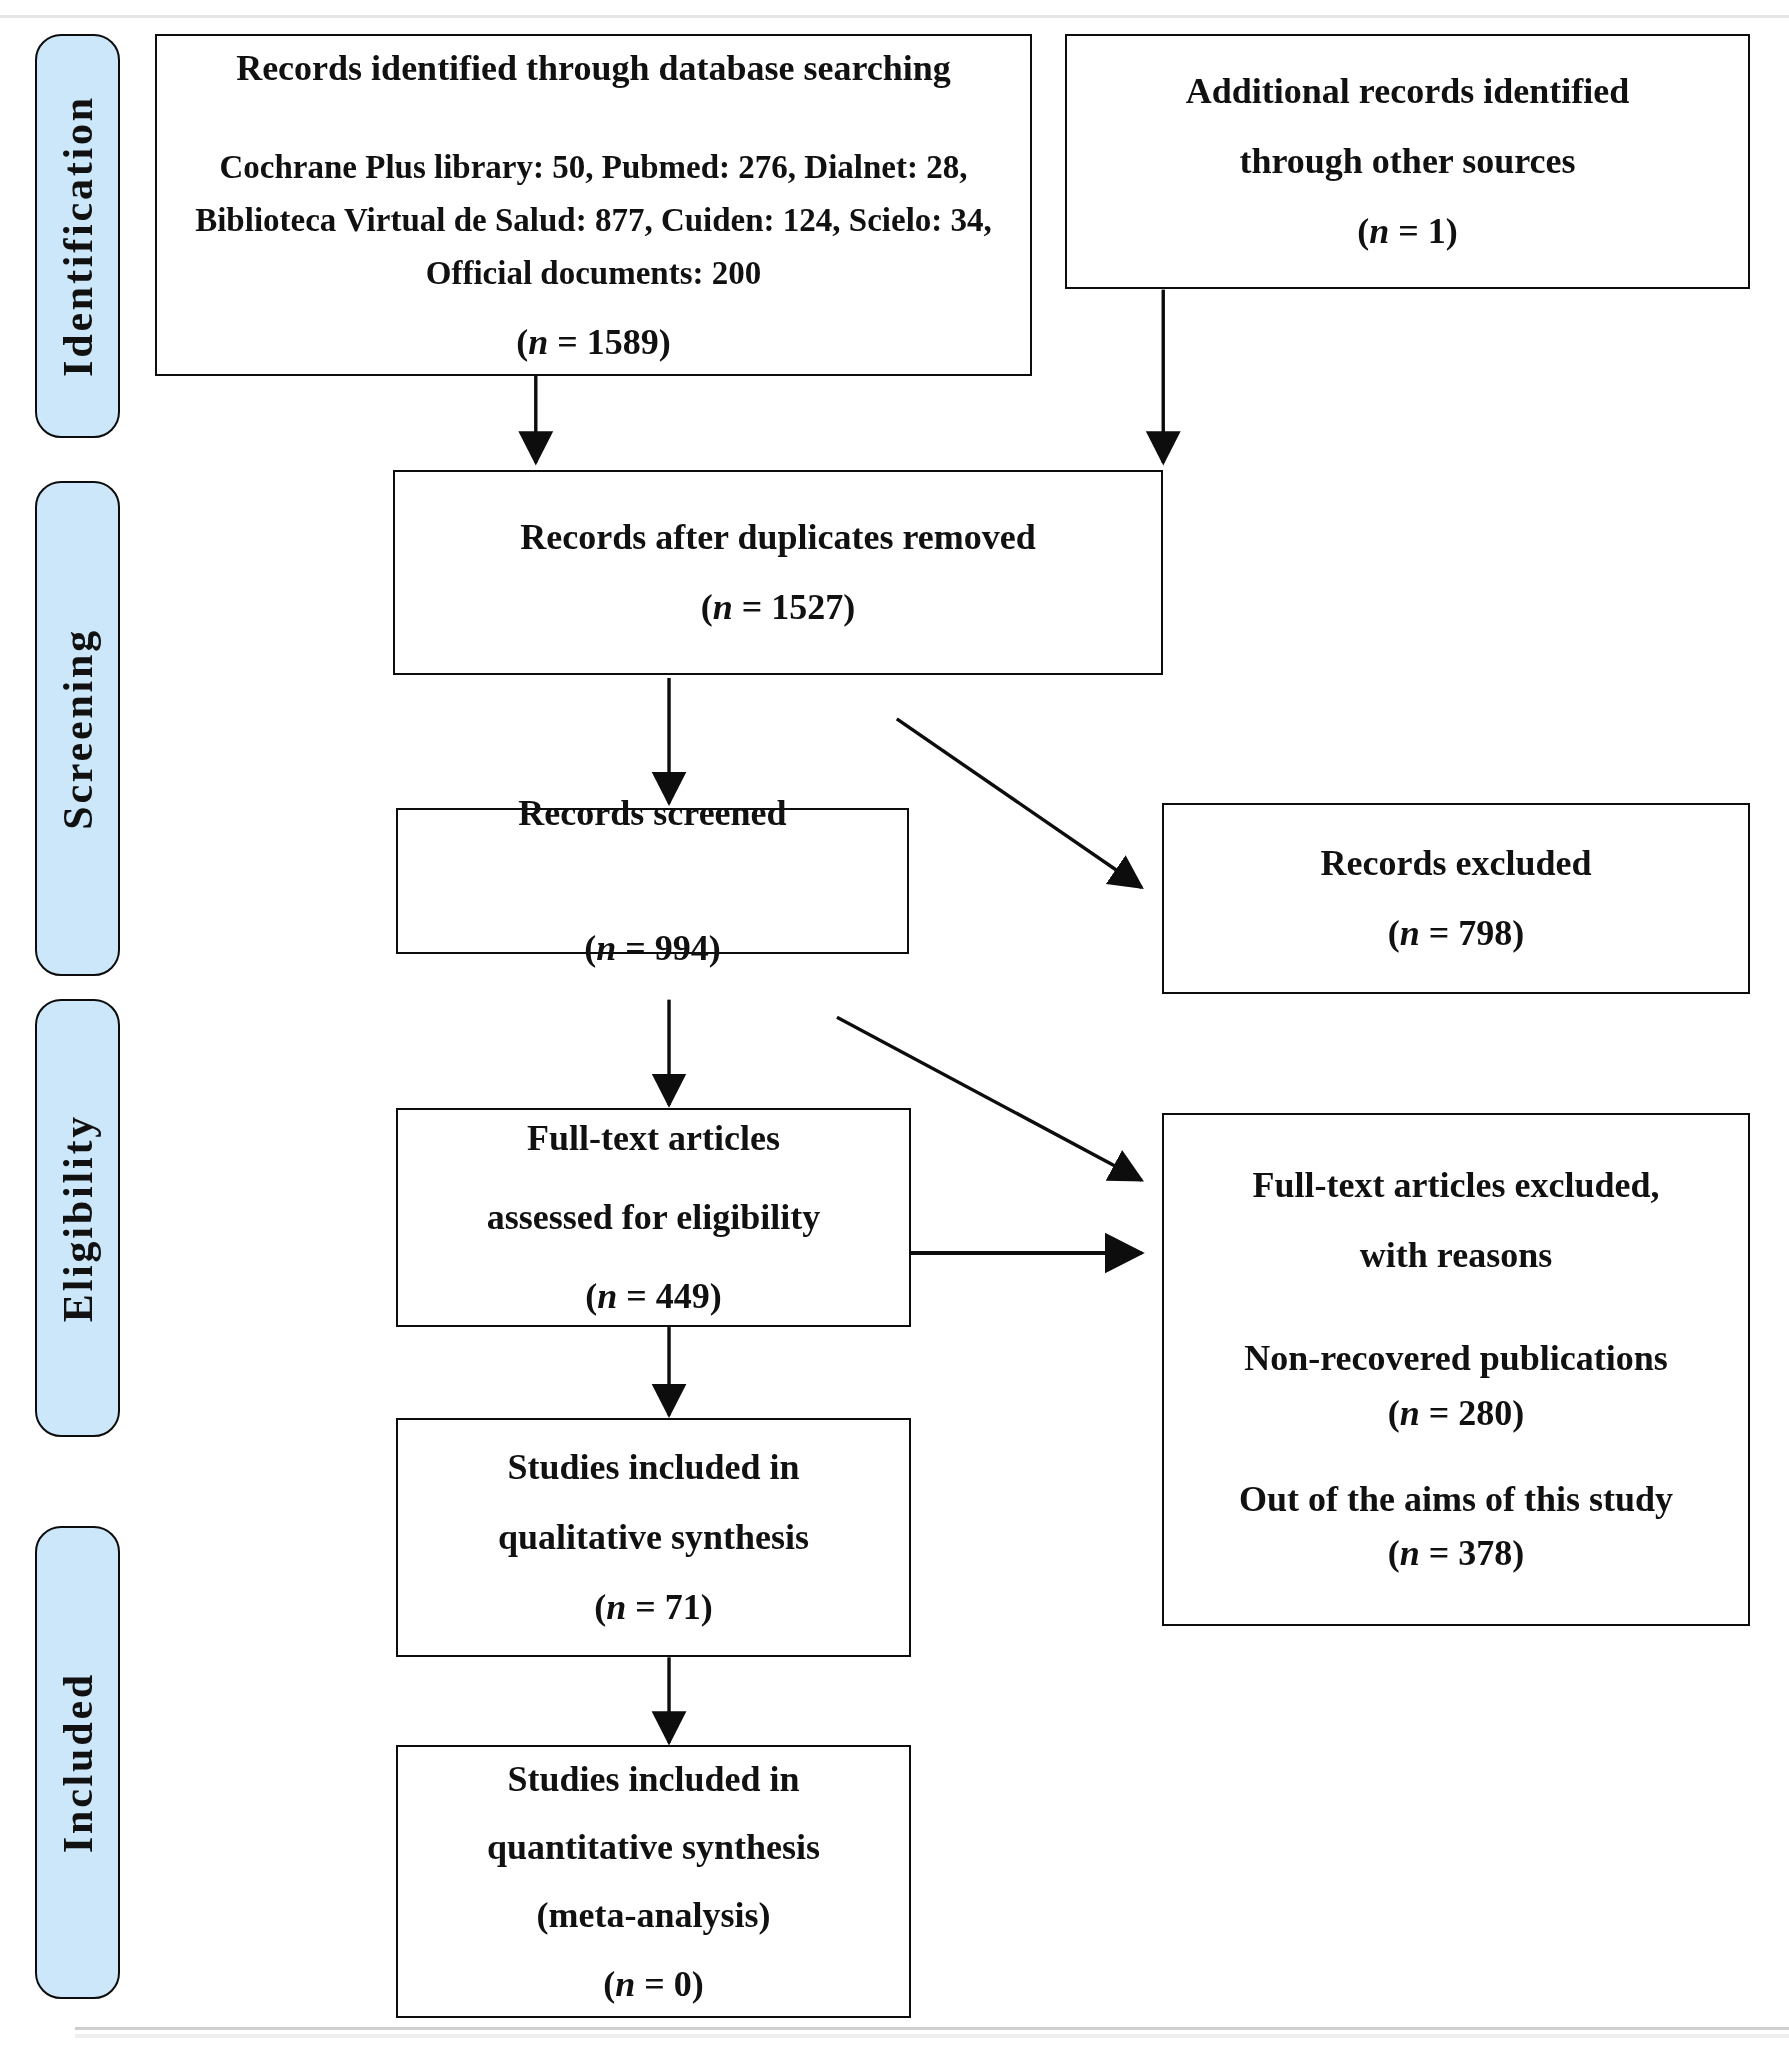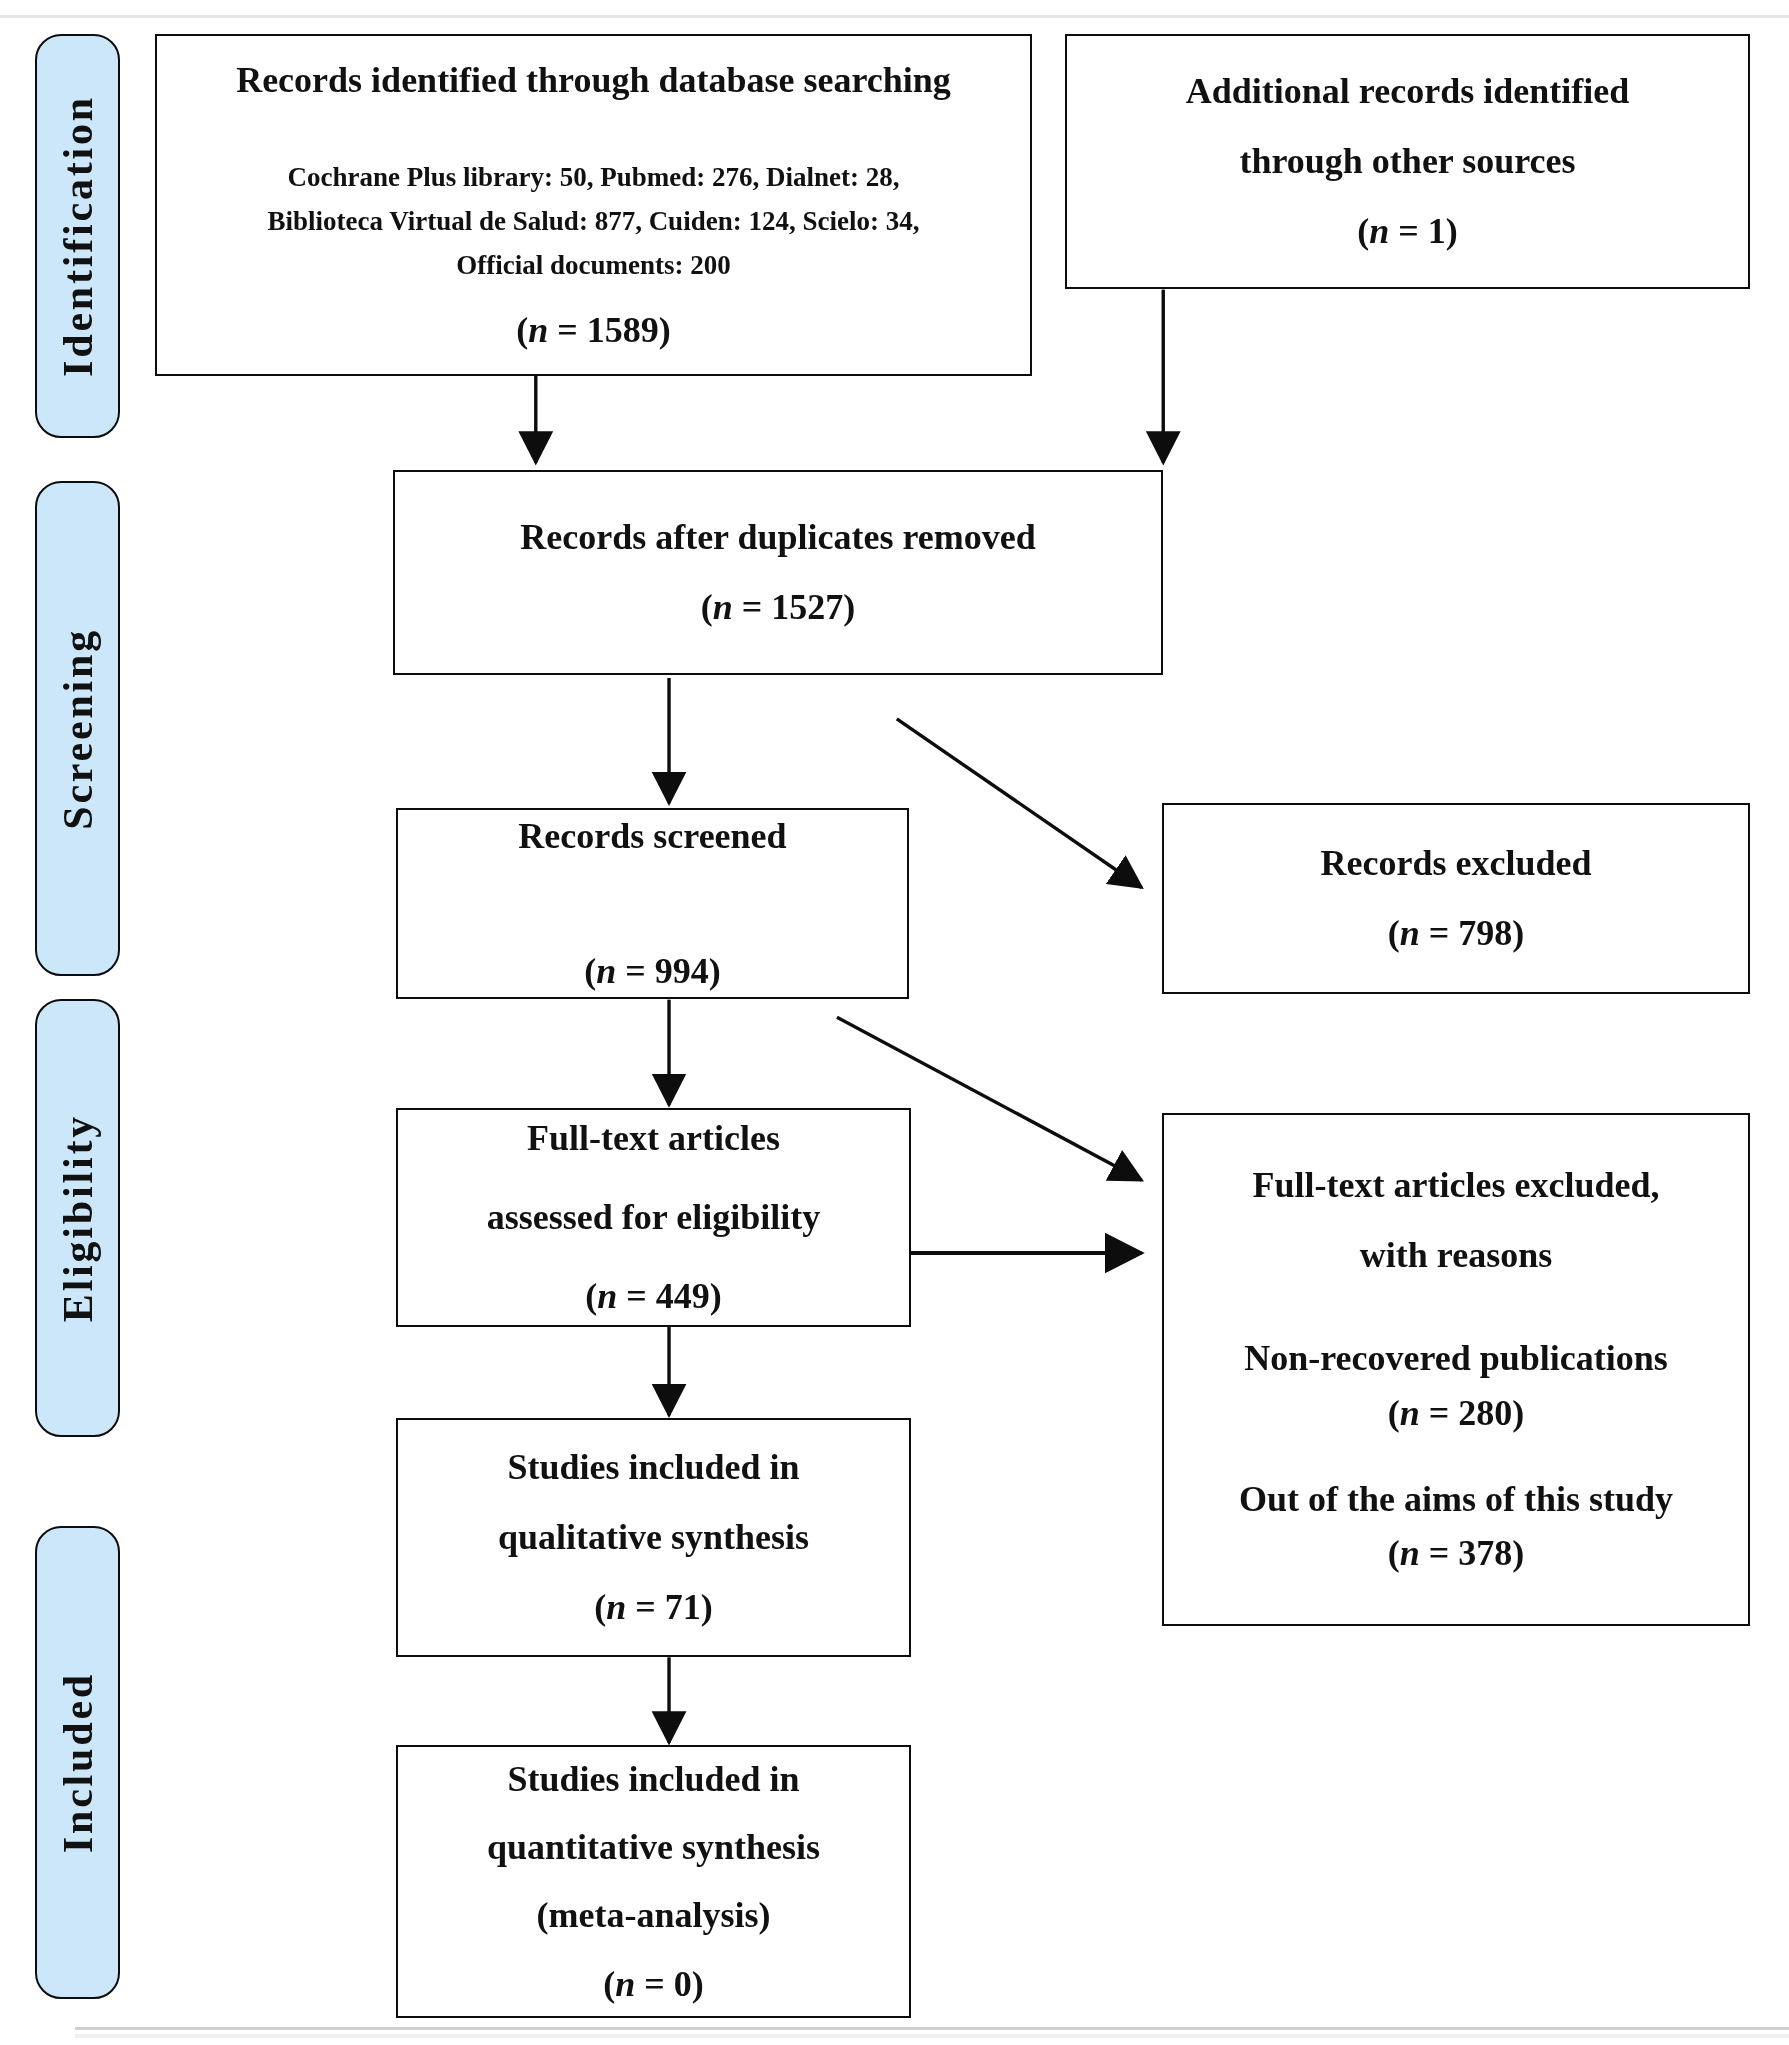--- a/index.html
+++ b/index.html
@@ -63,21 +63,21 @@
     color: #111111;
     padding: 4.6px 10.3px;
     font-weight: bold;
   }
   .flow-box .line {
     font-size: 36px;
     line-height: 1.52;
     white-space: nowrap;
   }
   .flow-box .line.sub {
-    font-size: 27px;
+    font-size: 33px;
     line-height: 1.62;
   }
   .flow-box .gap-sm { height: 15px; }
   .flow-box .gap-md { height: 31px; }
   .flow-box .gap-lg { height: 49px; }
   .nitalic { font-style: italic; }
   
   .page-rule {
     position: absolute;
     background: #e6e6e6;
@@ -154,21 +154,21 @@
     <div class="gap-sm"></div>
     <div class="line"><span>(</span><span class="nitalic">n</span><span> = 1)</span></div>
   </div>
 
   <div class="flow-box" style="left:393px; top:470px; width:770px; height:205px;">
     <div class="line">Records after duplicates removed</div>
     <div class="gap-sm"></div>
     <div class="line"><span>(</span><span class="nitalic">n</span><span> = 1527)</span></div>
   </div>
 
-  <div class="flow-box" style="left:396px; top:808px; width:513px; height:191px;gap:40px;">
+  <div class="flow-box" style="left:396px; top:808px; width:513px; height:146px;gap:40px;">
     <div class="line">Records screened</div>
     <div class="gap-sm"></div>
     <div class="line"><span>(</span><span class="nitalic">n</span><span> = 994)</span></div>
   </div>
 
   <div class="flow-box" style="left:1162px; top:803px; width:588px; height:191px;">
     <div class="line">Records excluded</div>
     <div class="gap-sm"></div>
     <div class="line"><span>(</span><span class="nitalic">n</span><span> = 798)</span></div>
   </div>

